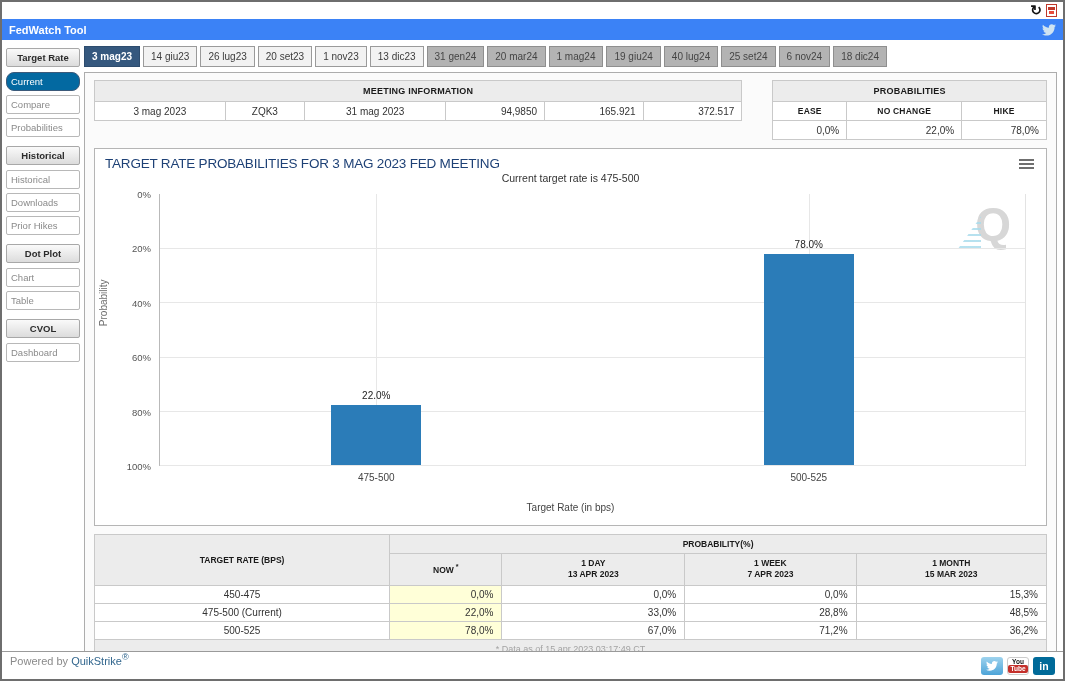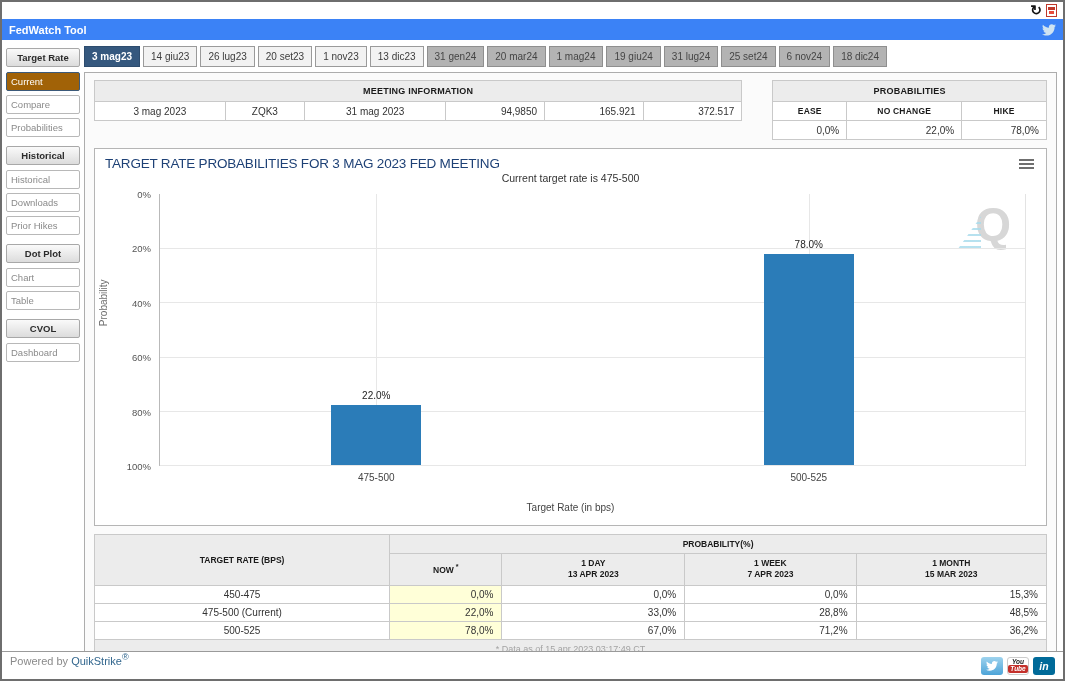--- a/index.html
+++ b/index.html
@@ -22,21 +22,21 @@
 
   
   .body-row { display:flex; padding:6px 6px 0 4px; }
   .sidebar { width:74px; flex-shrink:0; }
   .sb-header { display:block; width:100%; text-align:center; font-size:9.5px; font-weight:bold; color:#2b2b2b;
                background:linear-gradient(#fafafa,#dcdcdc); border:1px solid #a8a8a8; border-radius:2px;
                padding:3px 0; margin:9px 0 5px; }
   .sb-header:first-child { margin-top:2px; }
   .sb-item { display:block; width:100%; text-align:left; font-size:9.5px; color:#8a8a8a; background:#fff;
              border:1px solid #b8b8b8; border-radius:2px; padding:3px 4px; margin-bottom:4px; cursor:pointer; }
-  .sb-item.sel { background:#a16207; border-color:#3c5a7a; color:#fff; }
+  .sb-item.sel { background:#0369a1; border-color:#3c5a7a; color:#fff;border-radius:8px; }
 
   .main-col { flex:1; margin-left:4px; min-width:0; }
   .tabs-row { display:flex; gap:3px; margin-bottom:5px; }
   .tab { font-size:10px; color:#3c3c3c; background:#f2f2f2; border:1px solid #9a9a9a; padding:4px 7px;
          cursor:pointer; white-space:nowrap; }
   .tab.sel { background:#35587e; border-color:#2d4c6e; color:#fff; font-weight:bold; }
   .tab.proj { background:#b3b3b3; color:#454545; border-color:#8f8f8f; }
 
   .main-panel { border:1px solid #adadad; background:#fbfbfb; padding:7px 9px; }
 
@@ -86,21 +86,21 @@
   .bt td.val { text-align:right; }
   .bt td.now { background:#ffffd8; }
   .bt .footnote-cell { background:#ececec; color:#a3a3a3; font-size:9px; text-align:center; padding:4px; }
   .proj-note { text-align:center; font-size:9.5px; color:#444; padding:9px 0 3px; }
 
   
   .footer { position:absolute; left:0; right:0; bottom:0; height:28px; border-top:1px solid #9a9a9a; background:#fff;
             display:flex; justify-content:space-between; padding:0 8px; }
   .powered { font-size:11px; color:#8a8a8a; }
   .powered a { color:#33678e; text-decoration:none; cursor:pointer; }
-  .socials { display:flex; gap:4px; align-items:center;font-style:italic; }
+  .socials { display:flex; gap:4px; align-items:center; }
   .soc { width:22px; height:18px; border-radius:3px; display:flex; align-items:center; justify-content:center; cursor:pointer; }
   .soc-tw { background:linear-gradient(#9ed3ee,#4da4d8); }
   .soc-yt { background:#fff; border:1px solid #ccc; flex-direction:column; gap:0; }
   .soc-yt .you { font-size:6.5px; font-weight:bold; color:#111; line-height:7px; }
   .soc-yt .tube { font-size:6.5px; font-weight:bold; color:#fff; background:#c4302b; border-radius:2px; line-height:8px; padding:0 2px; }
   .soc-in { background:#006a99; color:#fff; font-weight:bold; font-size:10.5px; }
 </style>
 </head>
 <body>
 
@@ -144,21 +144,21 @@
           <div class="tab sel">3 mag23</div>
           <div class="tab">14 giu23</div>
           <div class="tab">26 lug23</div>
           <div class="tab">20 set23</div>
           <div class="tab">1 nov23</div>
           <div class="tab">13 dic23</div>
           <div class="tab proj">31 gen24</div>
           <div class="tab proj">20 mar24</div>
           <div class="tab proj">1 mag24</div>
           <div class="tab proj">19 giu24</div>
-          <div class="tab proj">31 lug24</div>
+          <div class="tab proj">40 lug24</div>
           <div class="tab proj">25 set24</div>
           <div class="tab proj">6 nov24</div>
           <div class="tab proj">18 dic24</div>
         </div>
 
       <div class="main-panel">
 
         <div class="info-row">
           <div class="meeting-wrap">
             <table class="tbl meeting-tbl" id="meeting-tbl">

